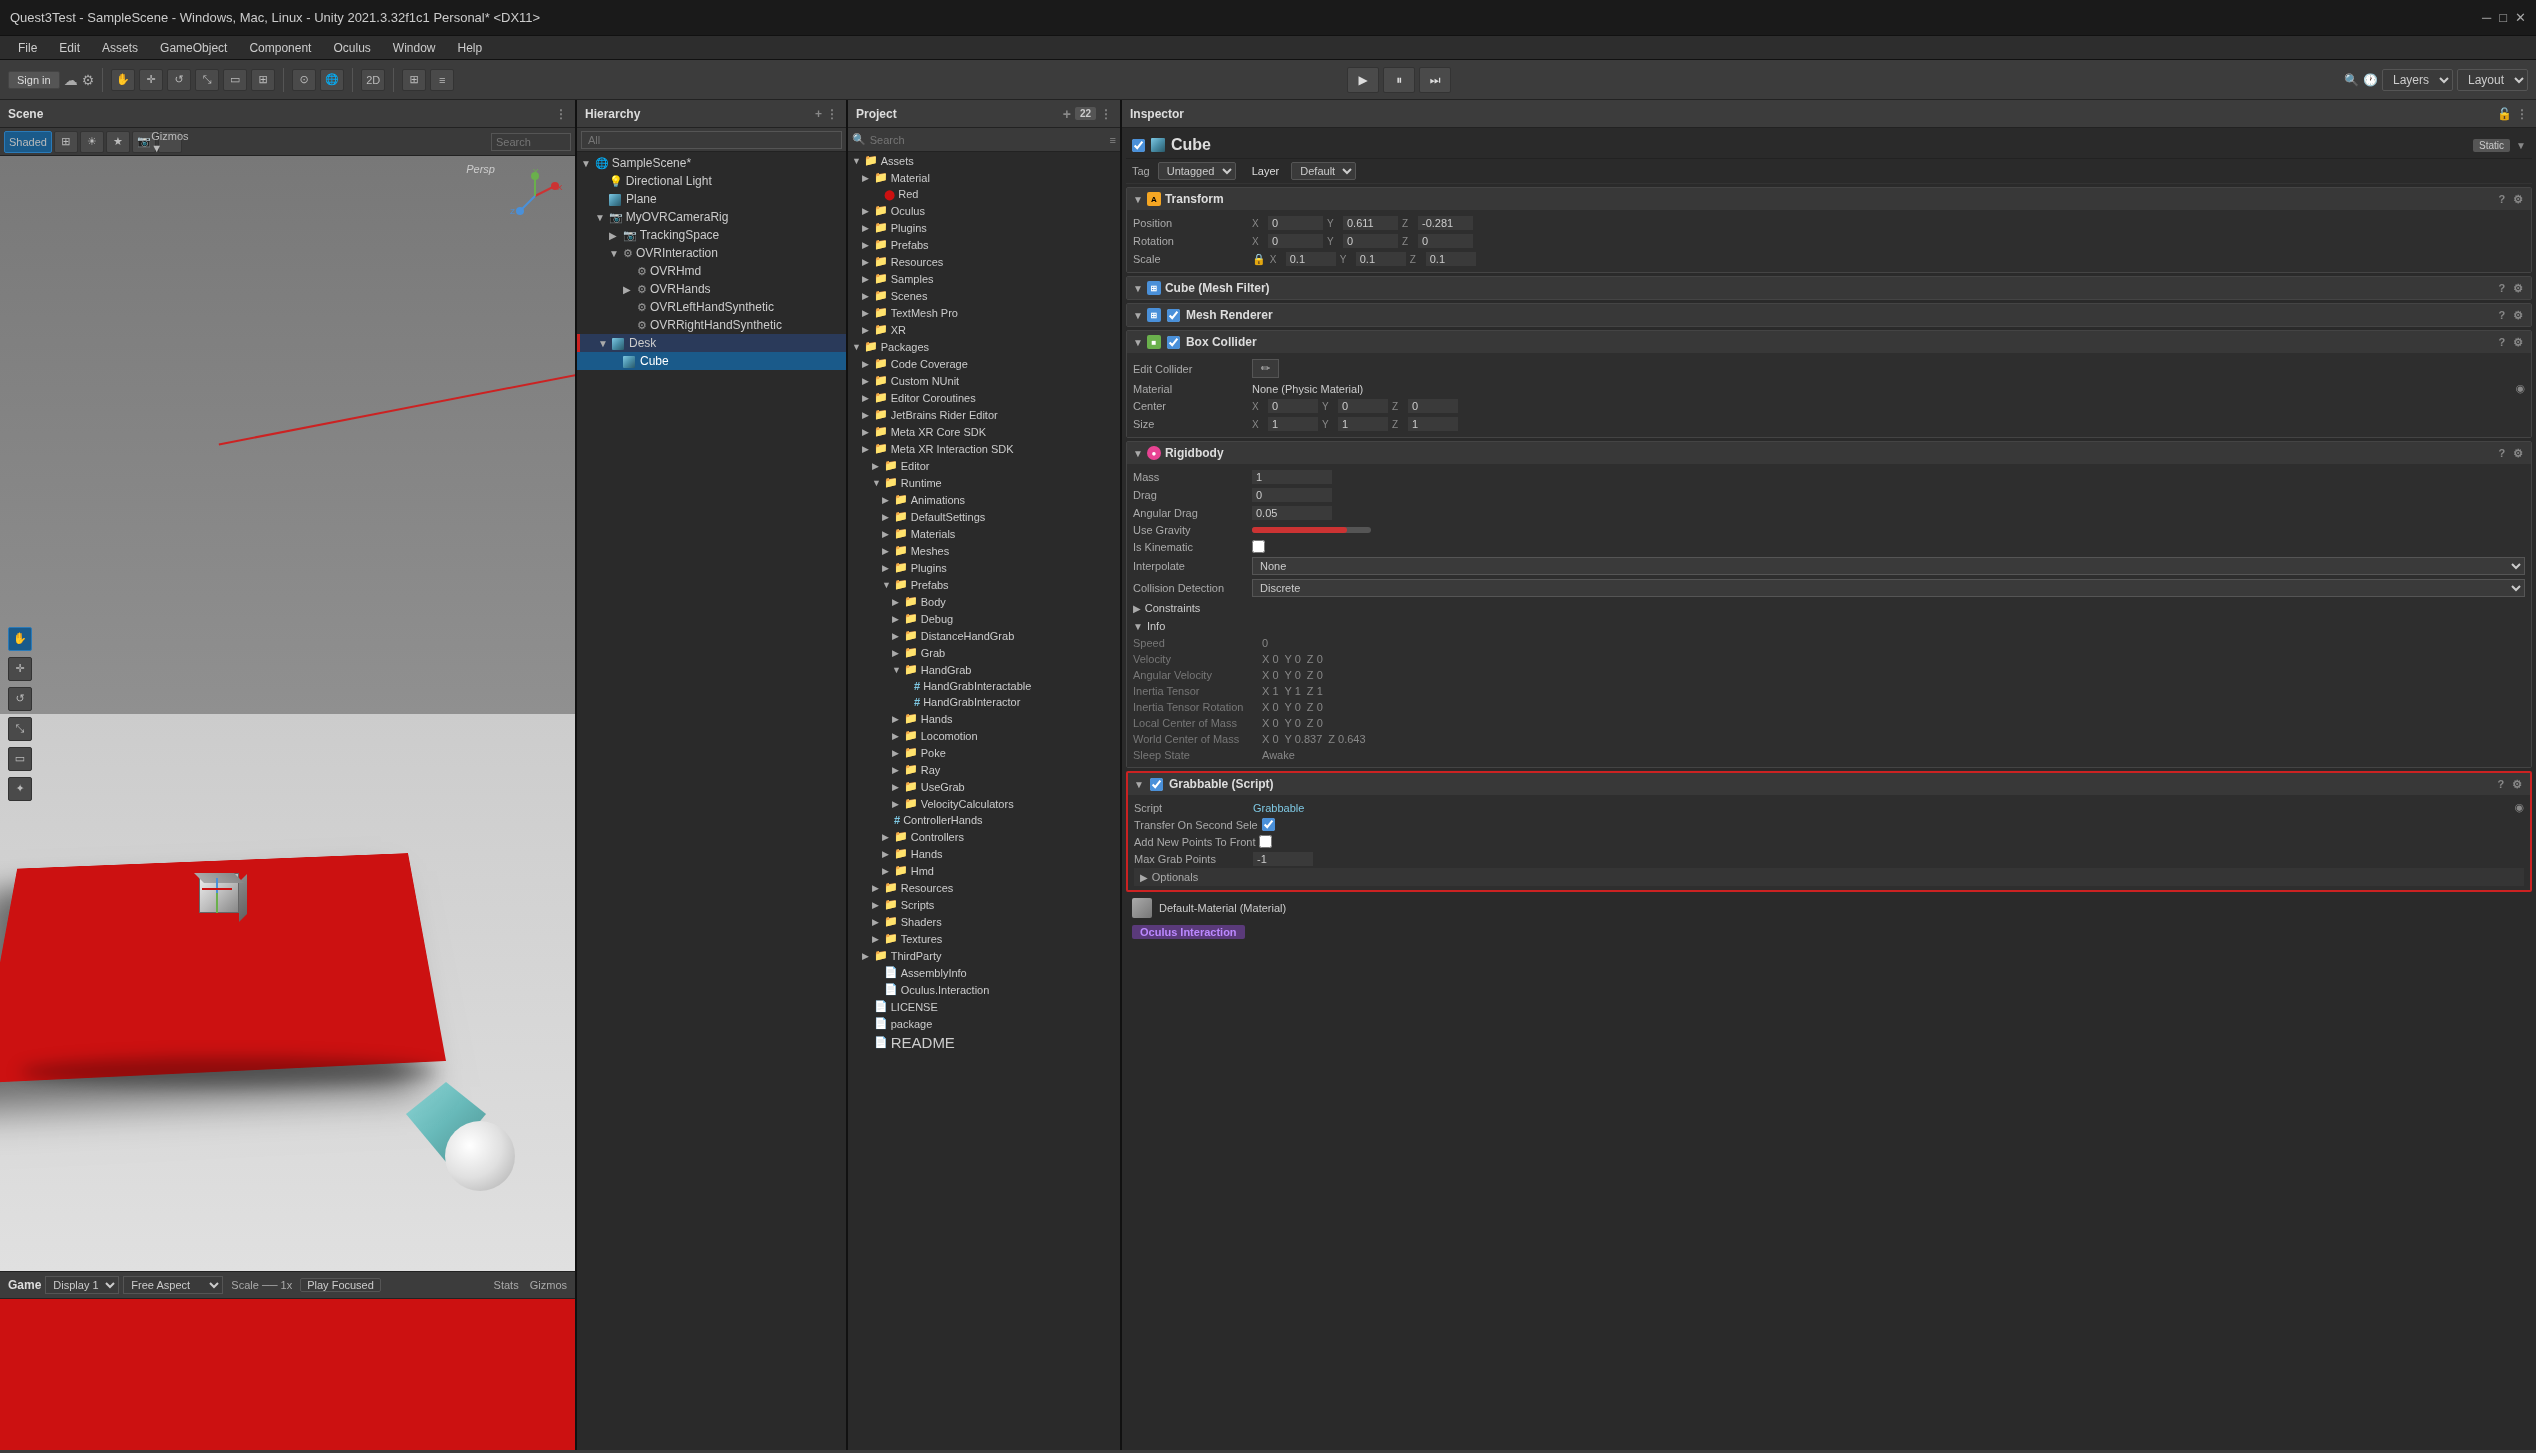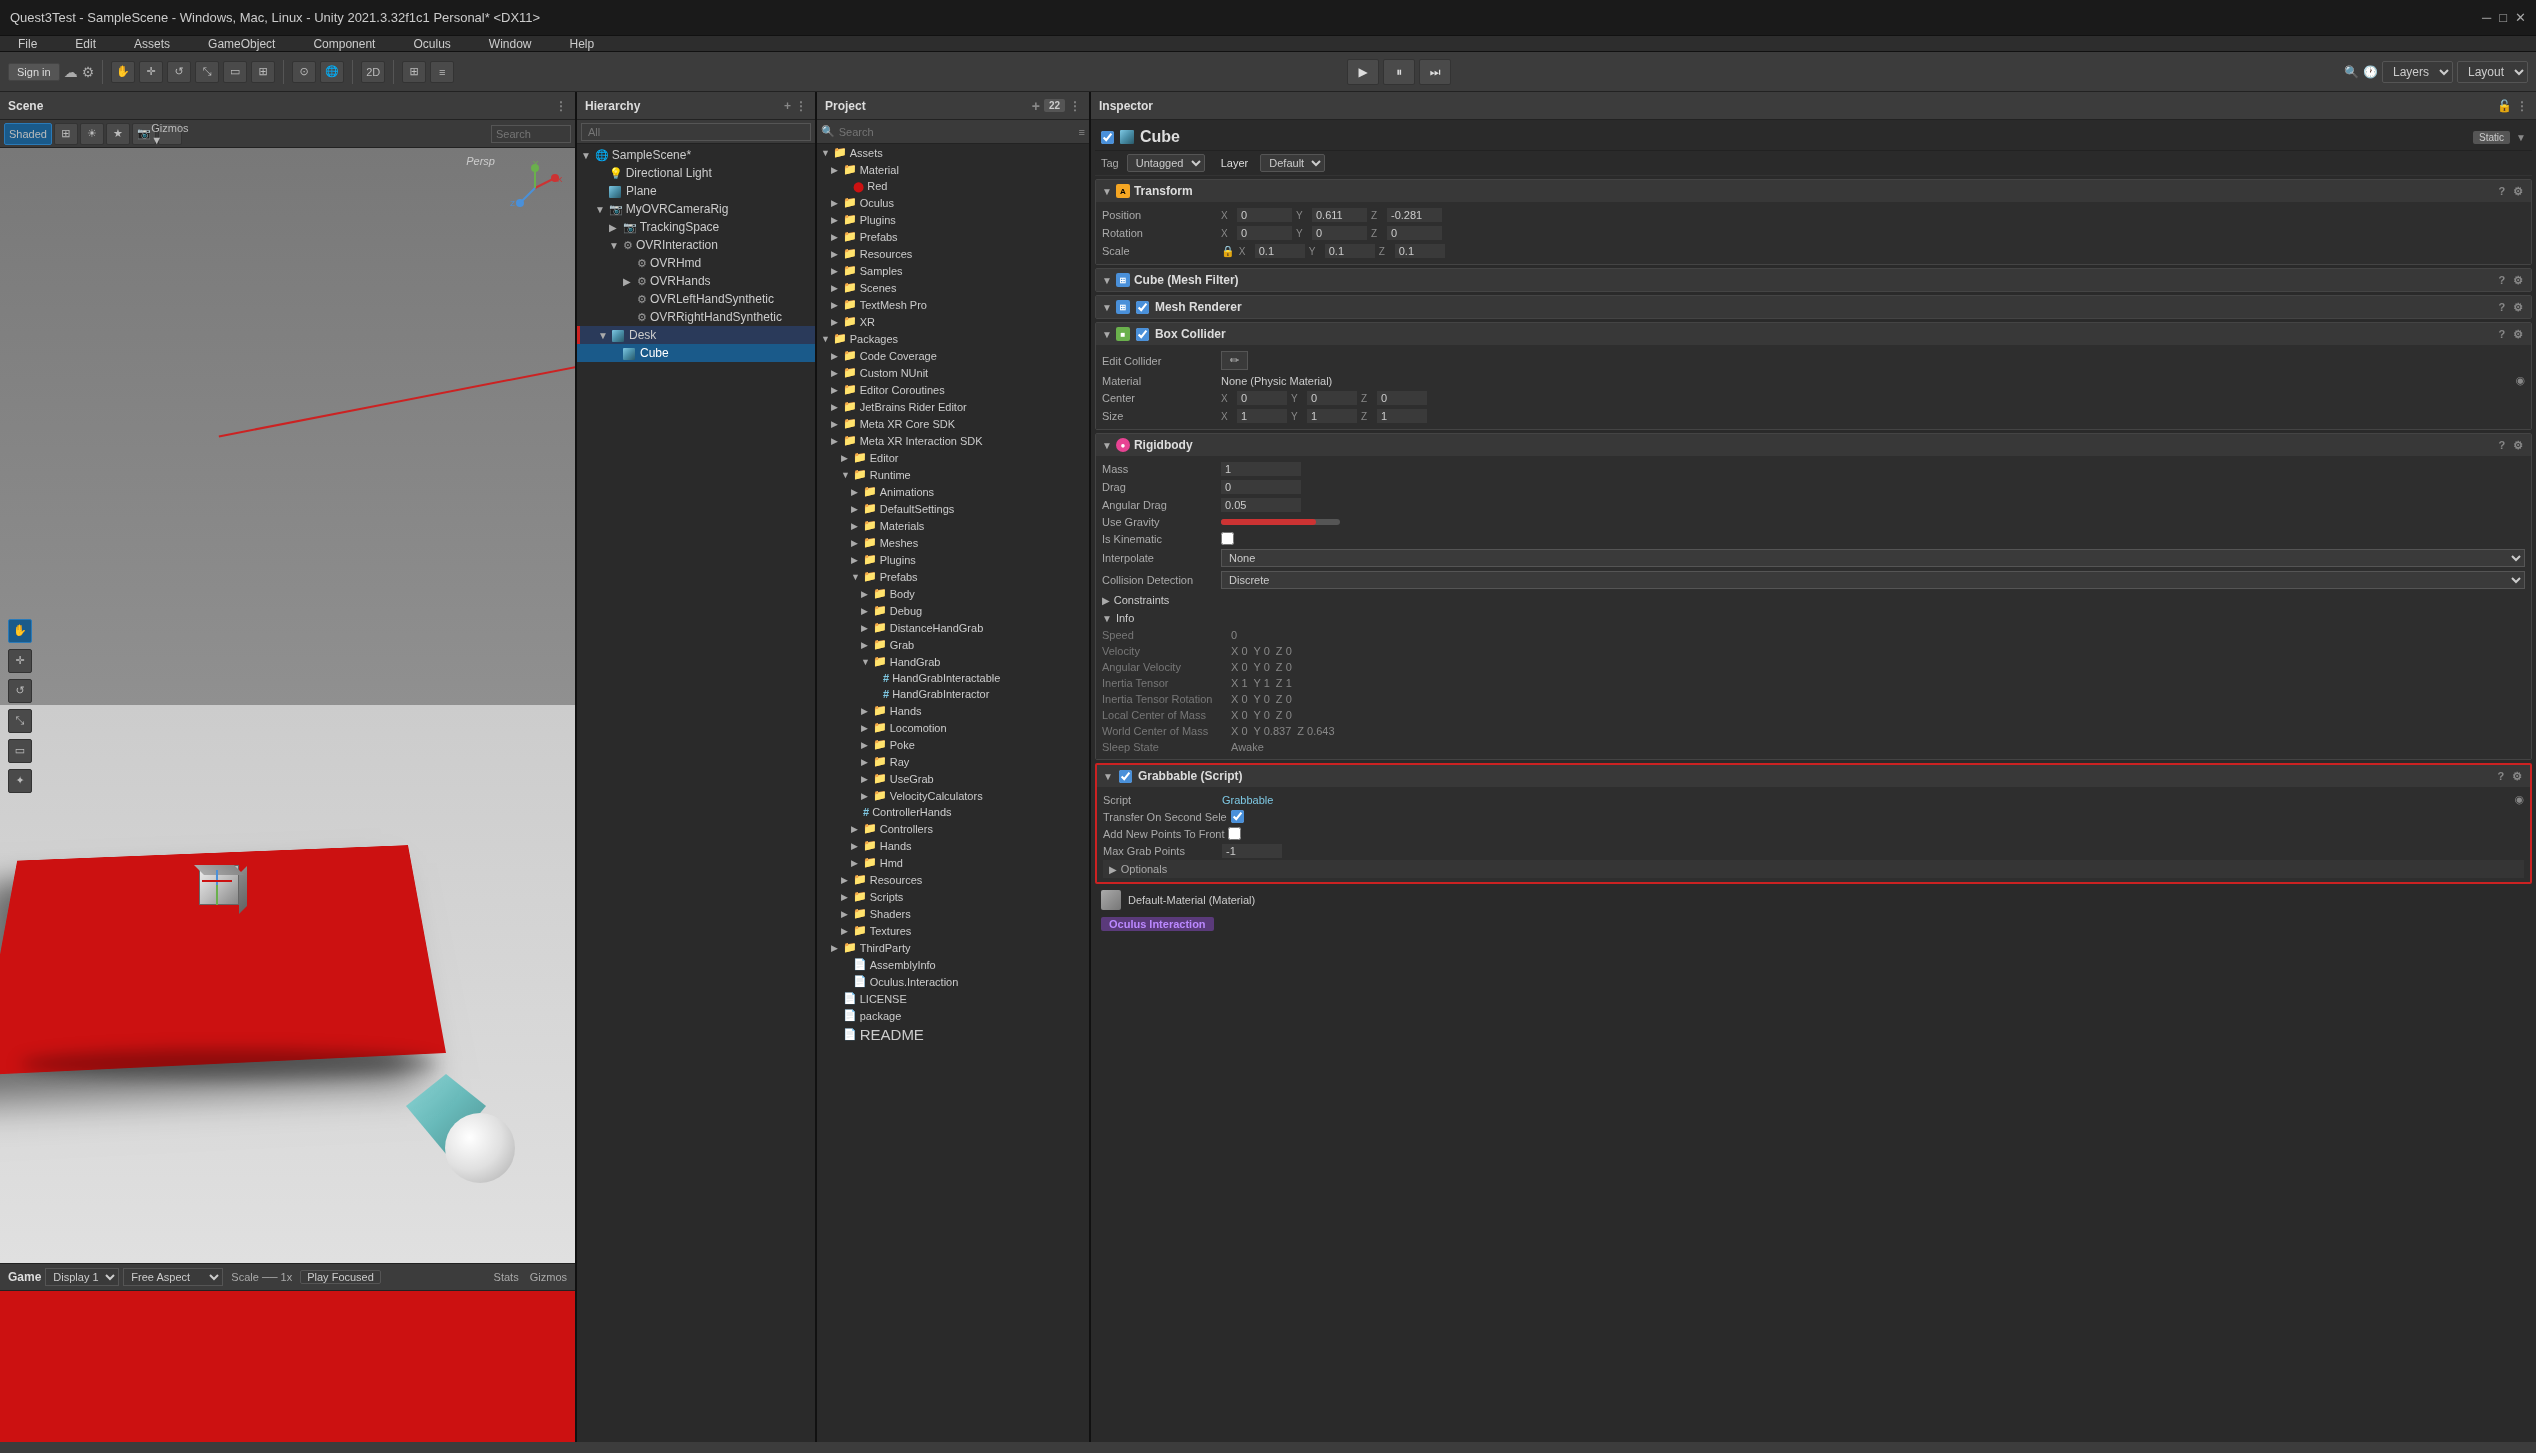--- a/index.html
+++ b/index.html
@@ -2,41 +2,41 @@
 <html><head>
   <meta charset="utf-8">
   <style>
     * { box-sizing: border-box; margin: 0; padding: 0; }
     body { font-family: 'Segoe UI', Arial, sans-serif; font-size: 12px; background: #3c3c3c; color: #ddd; overflow: hidden; width: 2536px; height: 1454px; }
 
     
     #titlebar { background: #1a1a1a; height: 36px; display: flex; align-items: center; padding: 0 10px; color: #ccc; font-size: 13px; border-bottom: 1px solid #111; }
 
     
-    #menubar { background: #2d2d2d; height: 16px; display: flex; align-items: center; padding: 0 8px; border-bottom: 1px solid #111; gap: 18px; }
+    #menubar { background: #2d2d2d; height: 24px; display: flex; align-items: center; padding: 0 8px; border-bottom: 1px solid #111; gap: 2px; }
     .menu-item { padding: 2px 10px; cursor: pointer; color: #ccc; font-size: 12px; }
 
     
     #toolbar { background: #3c3c3c; height: 40px; display: flex; align-items: center; padding: 0 8px; border-bottom: 1px solid #222; gap: 4px; }
     .toolbar-btn { background: #555; border: 1px solid #444; color: #ddd; padding: 2px 8px; font-size: 11px; cursor: pointer; border-radius: 2px; }
     .toolbar-sep { width: 1px; height: 24px; background: #555; margin: 0 4px; }
     .toolbar-play { background: #4a4a4a; border: 1px solid #333; width: 32px; height: 26px; display: flex; align-items: center; justify-content: center; cursor: pointer; border-radius: 2px; color: #ddd; }
     .toolbar-center { flex: 1; display: flex; align-items: center; justify-content: center; gap: 4px; }
     .toolbar-right { display: flex; align-items: center; gap: 4px; }
 
     
     #main { display: flex; height: calc(1454px - 36px - 28px - 40px); }
     .panel-header { background: #3c3c3c; height: 28px; display: flex; align-items: center; padding: 0 8px; border-bottom: 1px solid #222; font-size: 12px; font-weight: bold; color: #ddd; gap: 8px; }
     .panel-toolbar { background: #3a3a3a; height: 28px; display: flex; align-items: center; padding: 0 4px; border-bottom: 1px solid #222; gap: 2px; }
     .scene-view { flex: 1; background: #5a5a5a; position: relative; overflow: hidden; }
     .game-toolbar { background: #3c3c3c; height: 28px; display: flex; align-items: center; padding: 0 8px; border-top: 1px solid #222; border-bottom: 1px solid #222; gap: 4px; font-size: 11px; }
     .game-view { height: 119px; background: #cc1111; }
 
     
-    #hierarchy-panel { width: 240px; display: flex; flex-direction: column; border-right: 2px solid #111; }
+    #hierarchy-panel { width: 271px; display: flex; flex-direction: column; border-right: 2px solid #111; }
     .hierarchy-content { flex: 1; background: #2a2a2a; overflow-y: auto; padding: 2px 0; }
     .hier-item { display: flex; align-items: center; padding: 2px 4px; cursor: pointer; font-size: 12px; color: #ccc; }
     .hier-item.selected { background: #1a5a8a; color: #fff; }
     .hier-item.selected-parent { background: #2a3a5a; }
     .hier-arrow { color: #aaa; margin-right: 2px; font-size: 10px; }
     .hier-icon { margin-right: 3px; font-size: 11px; }
     .hier-search { background: #3a3a3a; border: none; border-bottom: 1px solid #222; padding: 3px 6px; color: #ccc; width: 100%; font-size: 11px; outline: none; }
 
     
     #project-panel { width: 274px; display: flex; flex-direction: column; border-right: 2px solid #111; }

